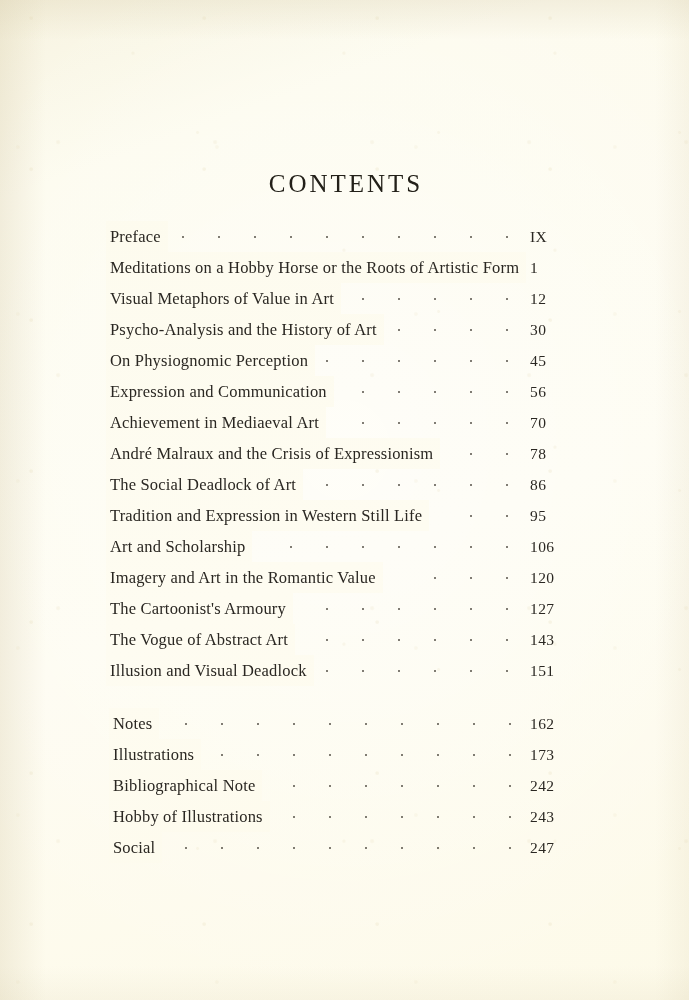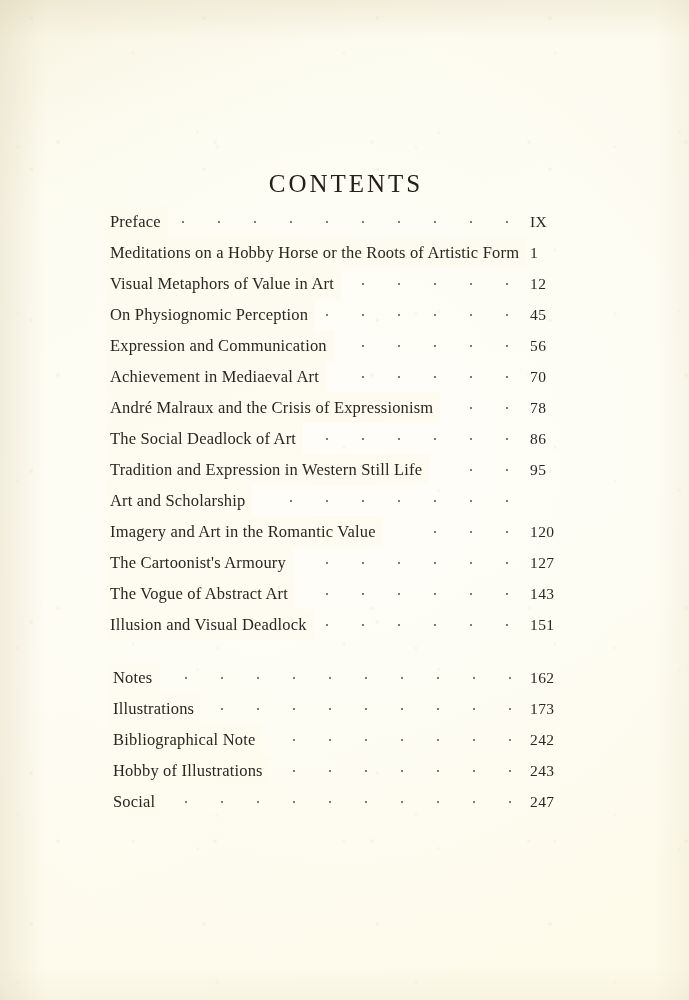--- a/index.html
+++ b/index.html
@@ -66,21 +66,21 @@
     color: #232019;
   }
 
   
   .toc-list {
     position: absolute;
     top: 206px;
     left: 0;
     width: 689px;
   }
-  .toc-group { position: relative; }
+  .toc-group { position: relative; margin-top: 15px; }
   .toc-group.back { margin-top: 22px; padding-left: 3px; }
 
   .toc-row {
     position: relative;
     height: 31px;
     padding-left: 110px;
     padding-right: 159px;   
     font-size: 16.5px;
     line-height: 31px;
     white-space: nowrap;
@@ -179,20 +179,26 @@
           </span><span class="toc-label">Preface</span><span class="toc-num"><span>IX</span></span></div>
         <div class="toc-row"><span class="toc-leader"></span><span class="toc-label">Meditations on a Hobby Horse or the Roots of Artistic Form</span><span class="toc-num"><span>1</span></span></div>
         <div class="toc-row"><span class="toc-leader">
             <i style="left: 252px;"></i>
             <i style="left: 288px;"></i>
             <i style="left: 324px;"></i>
             <i style="left: 360px;"></i>
             <i style="left: 396px;"></i>
           </span><span class="toc-label">Visual Metaphors of Value in Art</span><span class="toc-num"><span>12</span></span></div>
         <div class="toc-row"><span class="toc-leader">
+            <i style="left: 288px;"></i>
+            <i style="left: 324px;"></i>
+            <i style="left: 360px;"></i>
+            <i style="left: 396px;"></i>
+          </span><span class="toc-label">Psycho-Analysis and the History of Art</span><span class="toc-num"><span>30</span></span></div>
+        <div class="toc-row"><span class="toc-leader">
             <i style="left: 216px;"></i>
             <i style="left: 252px;"></i>
             <i style="left: 288px;"></i>
             <i style="left: 324px;"></i>
             <i style="left: 360px;"></i>
             <i style="left: 396px;"></i>
           </span><span class="toc-label">On Physiognomic Perception</span><span class="toc-num"><span>45</span></span></div>
         <div class="toc-row"><span class="toc-leader">
             <i style="left: 252px;"></i>
             <i style="left: 288px;"></i>
@@ -224,21 +230,21 @@
             <i style="left: 396px;"></i>
           </span><span class="toc-label">Tradition and Expression in Western Still Life</span><span class="toc-num"><span>95</span></span></div>
         <div class="toc-row"><span class="toc-leader">
             <i style="left: 180px;"></i>
             <i style="left: 216px;"></i>
             <i style="left: 252px;"></i>
             <i style="left: 288px;"></i>
             <i style="left: 324px;"></i>
             <i style="left: 360px;"></i>
             <i style="left: 396px;"></i>
-          </span><span class="toc-label">Art and Scholarship</span></div>
+          </span><span class="toc-label">Art and Scholarship</span><span class="toc-num"><span>106</span></span></div>
         <div class="toc-row"><span class="toc-leader">
             <i style="left: 324px;"></i>
             <i style="left: 360px;"></i>
             <i style="left: 396px;"></i>
           </span><span class="toc-label">Imagery and Art in the Romantic Value</span><span class="toc-num"><span>120</span></span></div>
         <div class="toc-row"><span class="toc-leader">
             <i style="left: 216px;"></i>
             <i style="left: 252px;"></i>
             <i style="left: 288px;"></i>
             <i style="left: 324px;"></i>

